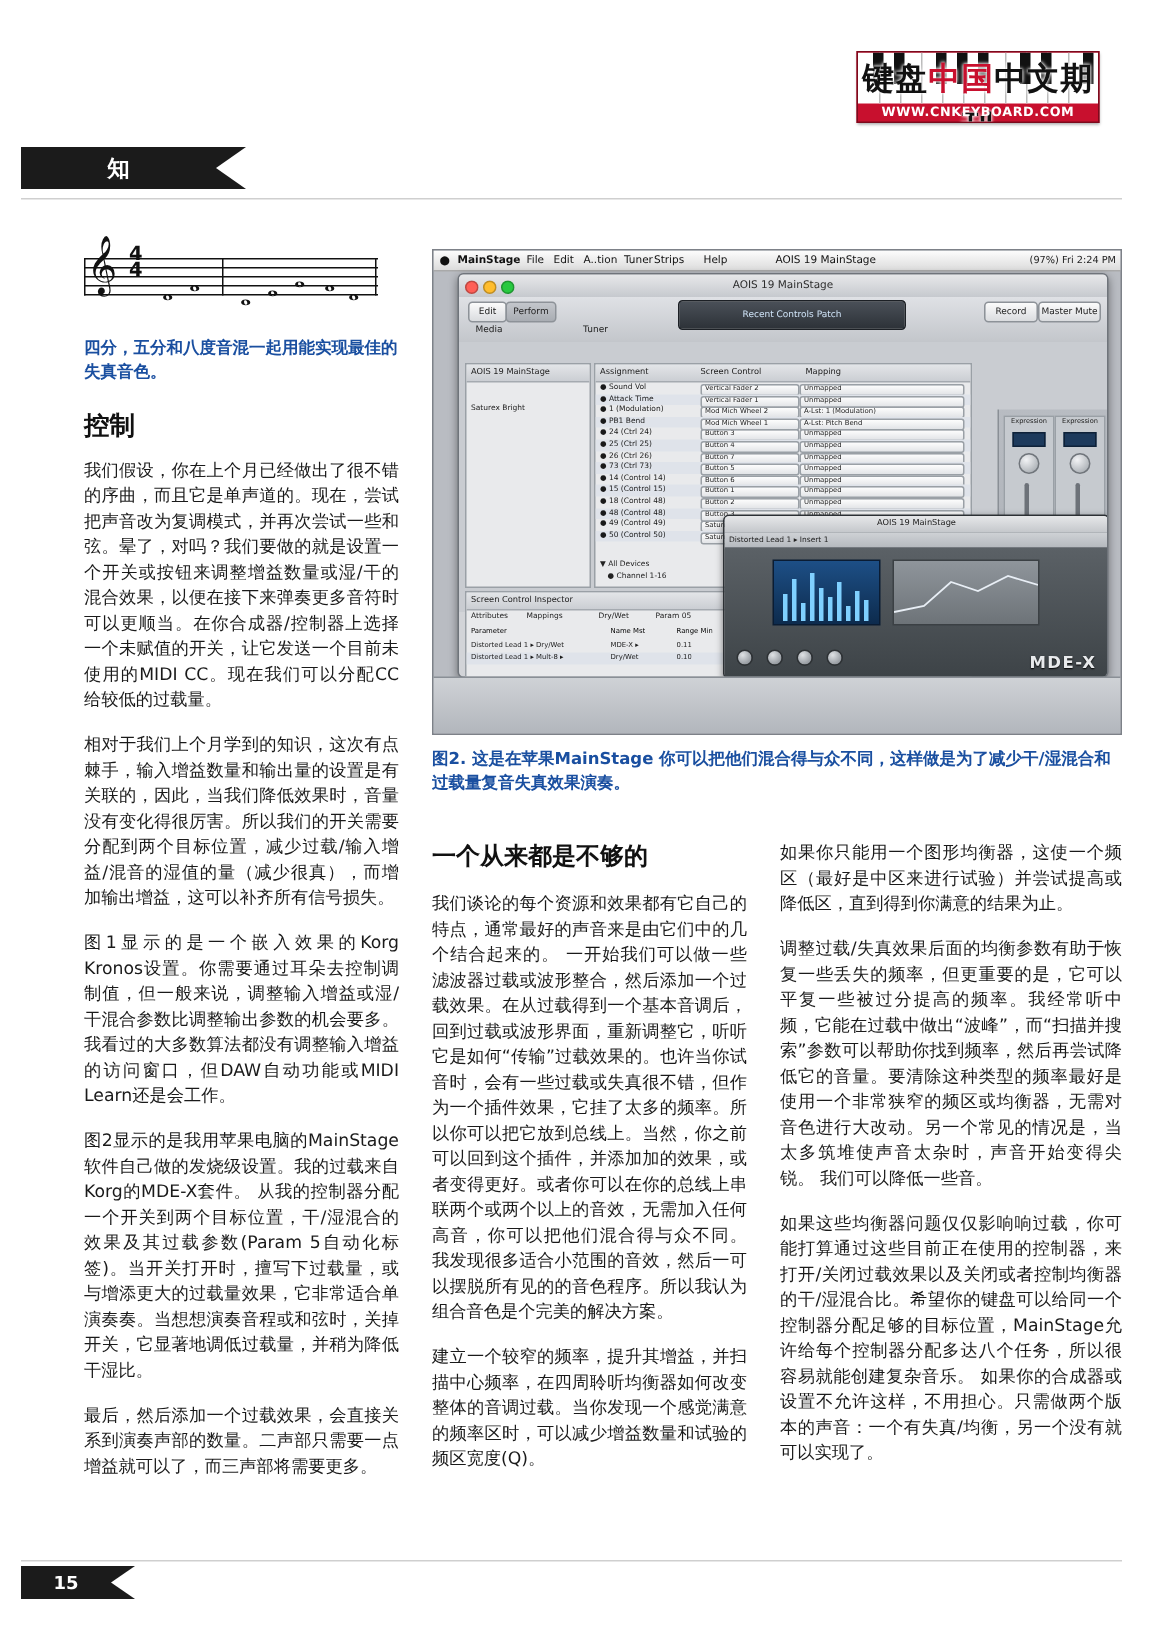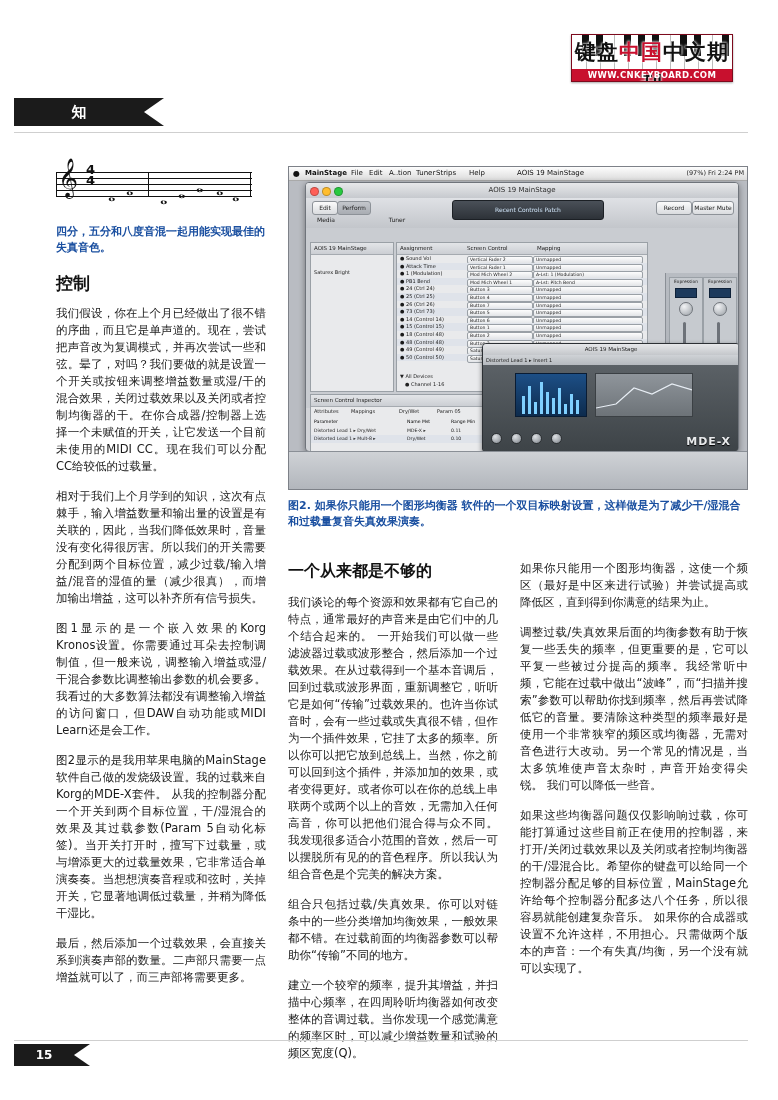--- a/index.html
+++ b/index.html
@@ -263,21 +263,21 @@
       <div class="note" style="left:122px;top:28px">𝅝</div>
       <div class="note" style="left:140px;top:22px">𝅝</div>
       <div class="note" style="left:160px;top:25px">𝅝</div>
       <div class="note" style="left:176px;top:31px">𝅝</div>
     </div>
 
     <div class="cap-blue">四分，五分和八度音混一起用能实现最佳的失真音色。</div>
 
     <div class="h2">控制</div>
 
-    <div class="body-txt">我们假设，你在上个月已经做出了很不错的序曲，而且它是单声道的。现在，尝试把声音改为复调模式，并再次尝试一些和弦。晕了，对吗？我们要做的就是设置一个开关或按钮来调整增益数量或湿/干的混合效果，关闭过载效果以及关闭或者控制均衡器的干。在你合成器/控制器上选择一个未赋值的开关，让它发送一个目前未使用的MIDI CC。现在我们可以分配CC给较低的过载量。</div>
+    <div class="body-txt">我们假设，你在上个月已经做出了很不错的序曲，而且它是单声道的。现在，尝试把声音改为复调模式，并再次尝试一些和弦。晕了，对吗？我们要做的就是设置一个开关或按钮来调整增益数量或湿/干的混合效果，以便在接下来弹奏更多音符时可以更顺当。在你合成器/控制器上选择一个未赋值的开关，让它发送一个目前未使用的MIDI CC。现在我们可以分配CC给较低的过载量。</div>
     <div class="body-txt">相对于我们上个月学到的知识，这次有点棘手，输入增益数量和输出量的设置是有关联的，因此，当我们降低效果时，音量没有变化得很厉害。所以我们的开关需要分配到两个目标位置，减少过载/输入增益/混音的湿值的量（减少很真），而增加输出增益，这可以补齐所有信号损失。</div>
     <div class="body-txt">图1显示的是一个嵌入效果的Korg Kronos设置。你需要通过耳朵去控制调制值，但一般来说，调整输入增益或湿/干混合参数比调整输出参数的机会要多。我看过的大多数算法都没有调整输入增益的访问窗口，但DAW自动功能或MIDI Learn还是会工作。</div>
     <div class="body-txt">图2显示的是我用苹果电脑的MainStage软件自己做的发烧级设置。我的过载来自Korg的MDE-X套件。 从我的控制器分配一个开关到两个目标位置，干/湿混合的效果及其过载参数(Param 5自动化标签)。当开关打开时，擅写下过载量，或与增添更大的过载量效果，它非常适合单演奏奏。当想想演奏音程或和弦时，关掉开关，它显著地调低过载量，并稍为降低干湿比。</div>
     <div class="body-txt">最后，然后添加一个过载效果，会直接关系到演奏声部的数量。二声部只需要一点增益就可以了，而三声部将需要更多。</div>
   </div>
 
   <div class="shot">
 
     <div class="mac-menubar">
       <span class="apple">●</span>
@@ -488,26 +488,25 @@
             <span class="pk"></span>
           </div>
           <div class="mdx">MDE-X</div>
         </div>
       </div>
     </div>
 
     <div class="shot-bottom"></div>
   </div>
 
-  <div class="fig-cap">图2. 如果你只能用一个图形均衡器 软件的一个双目标映射设置，这样做是为了减少干/湿混合和过载量复音失真效果演奏。</div>
+  <div class="fig-cap">图2. 这是在苹果MainStage 你可以把他们混合得与众不同，这样做是为了减少干/湿混合和过载量复音失真效果演奏。</div>
 
   <div class="colM">
     <div class="h2-big">一个从来都是不够的</div>
     <div class="body-txt">我们谈论的每个资源和效果都有它自己的特点，通常最好的声音来是由它们中的几个结合起来的。 一开始我们可以做一些滤波器过载或波形整合，然后添加一个过载效果。在从过载得到一个基本音调后，回到过载或波形界面，重新调整它，听听它是如何“传输”过载效果的。也许当你试音时，会有一些过载或失真很不错，但作为一个插件效果，它挂了太多的频率。所以你可以把它放到总线上。当然，你之前可以回到这个插件，并添加加的效果，或者变得更好。或者你可以在你的总线上串联两个或两个以上的音效，无需加入任何高音，你可以把他们混合得与众不同。 我发现很多适合小范围的音效，然后一可以摆脱所有见的的音色程序。所以我认为组合音色是个完美的解决方案。</div>
-    <div class="body-txt">组合只包括过载/失真效果。你可以对链条中的一些分类增加均衡效果，一般效果都不错。在过载前面的均衡器参数可以帮助你“传输”不同的地方。</div>
     <div class="body-txt">建立一个较窄的频率，提升其增益，并扫描中心频率，在四周聆听均衡器如何改变整体的音调过载。当你发现一个感觉满意的频率区时，可以减少增益数量和试验的频区宽度(Q)。</div>
   </div>
 
   <div class="colR">
     <div class="body-txt">如果你只能用一个图形均衡器，这使一个频区（最好是中区来进行试验）并尝试提高或降低区，直到得到你满意的结果为止。</div>
     <div class="body-txt">调整过载/失真效果后面的均衡参数有助于恢复一些丢失的频率，但更重要的是，它可以平复一些被过分提高的频率。我经常听中频，它能在过载中做出“波峰”，而“扫描并搜索”参数可以帮助你找到频率，然后再尝试降低它的音量。要清除这种类型的频率最好是使用一个非常狭窄的频区或均衡器，无需对音色进行大改动。另一个常见的情况是，当太多筑堆使声音太杂时，声音开始变得尖锐。 我们可以降低一些音。</div>
     <div class="body-txt">如果这些均衡器问题仅仅影响响过载，你可能打算通过这些目前正在使用的控制器，来打开/关闭过载效果以及关闭或者控制均衡器的干/湿混合比。希望你的键盘可以给同一个控制器分配足够的目标位置，MainStage允许给每个控制器分配多达八个任务，所以很容易就能创建复杂音乐。 如果你的合成器或设置不允许这样，不用担心。只需做两个版本的声音：一个有失真/均衡，另一个没有就可以实现了。</div>
   </div>
 
   <div class="footrule"></div>

